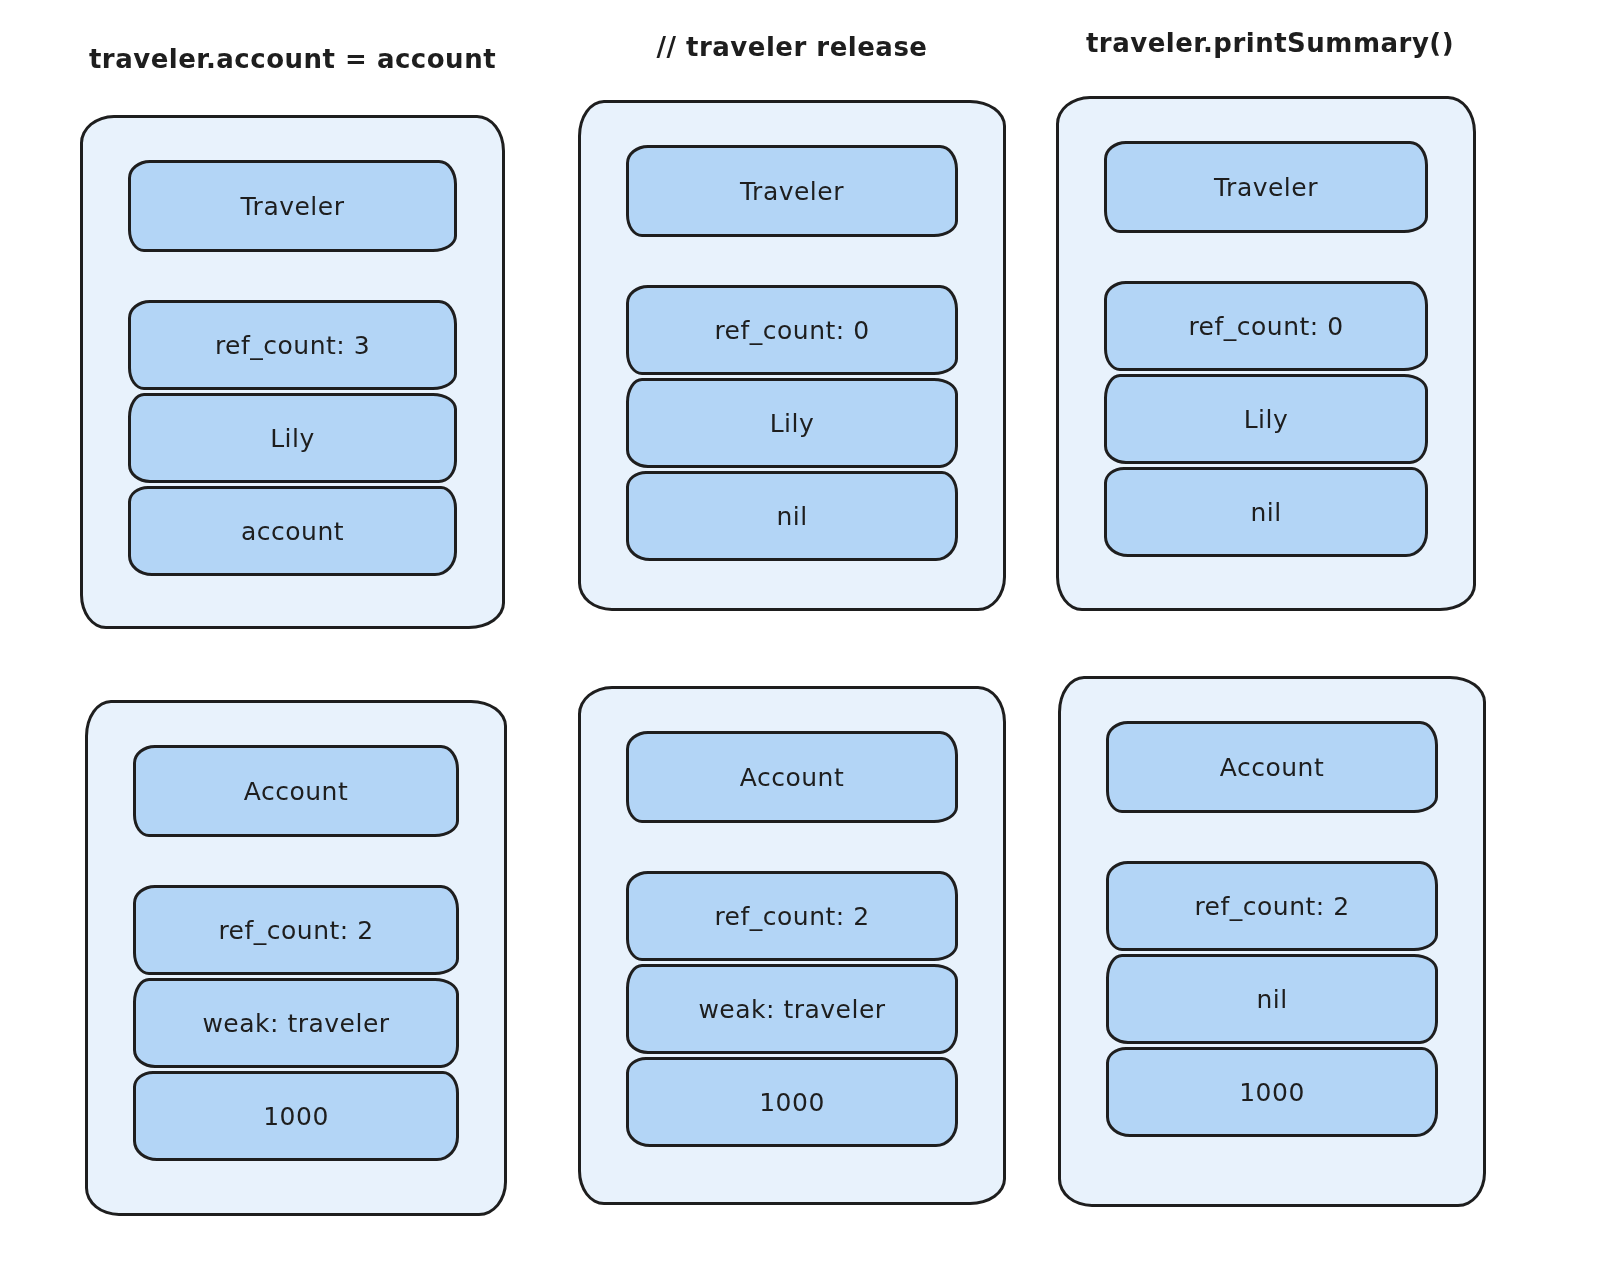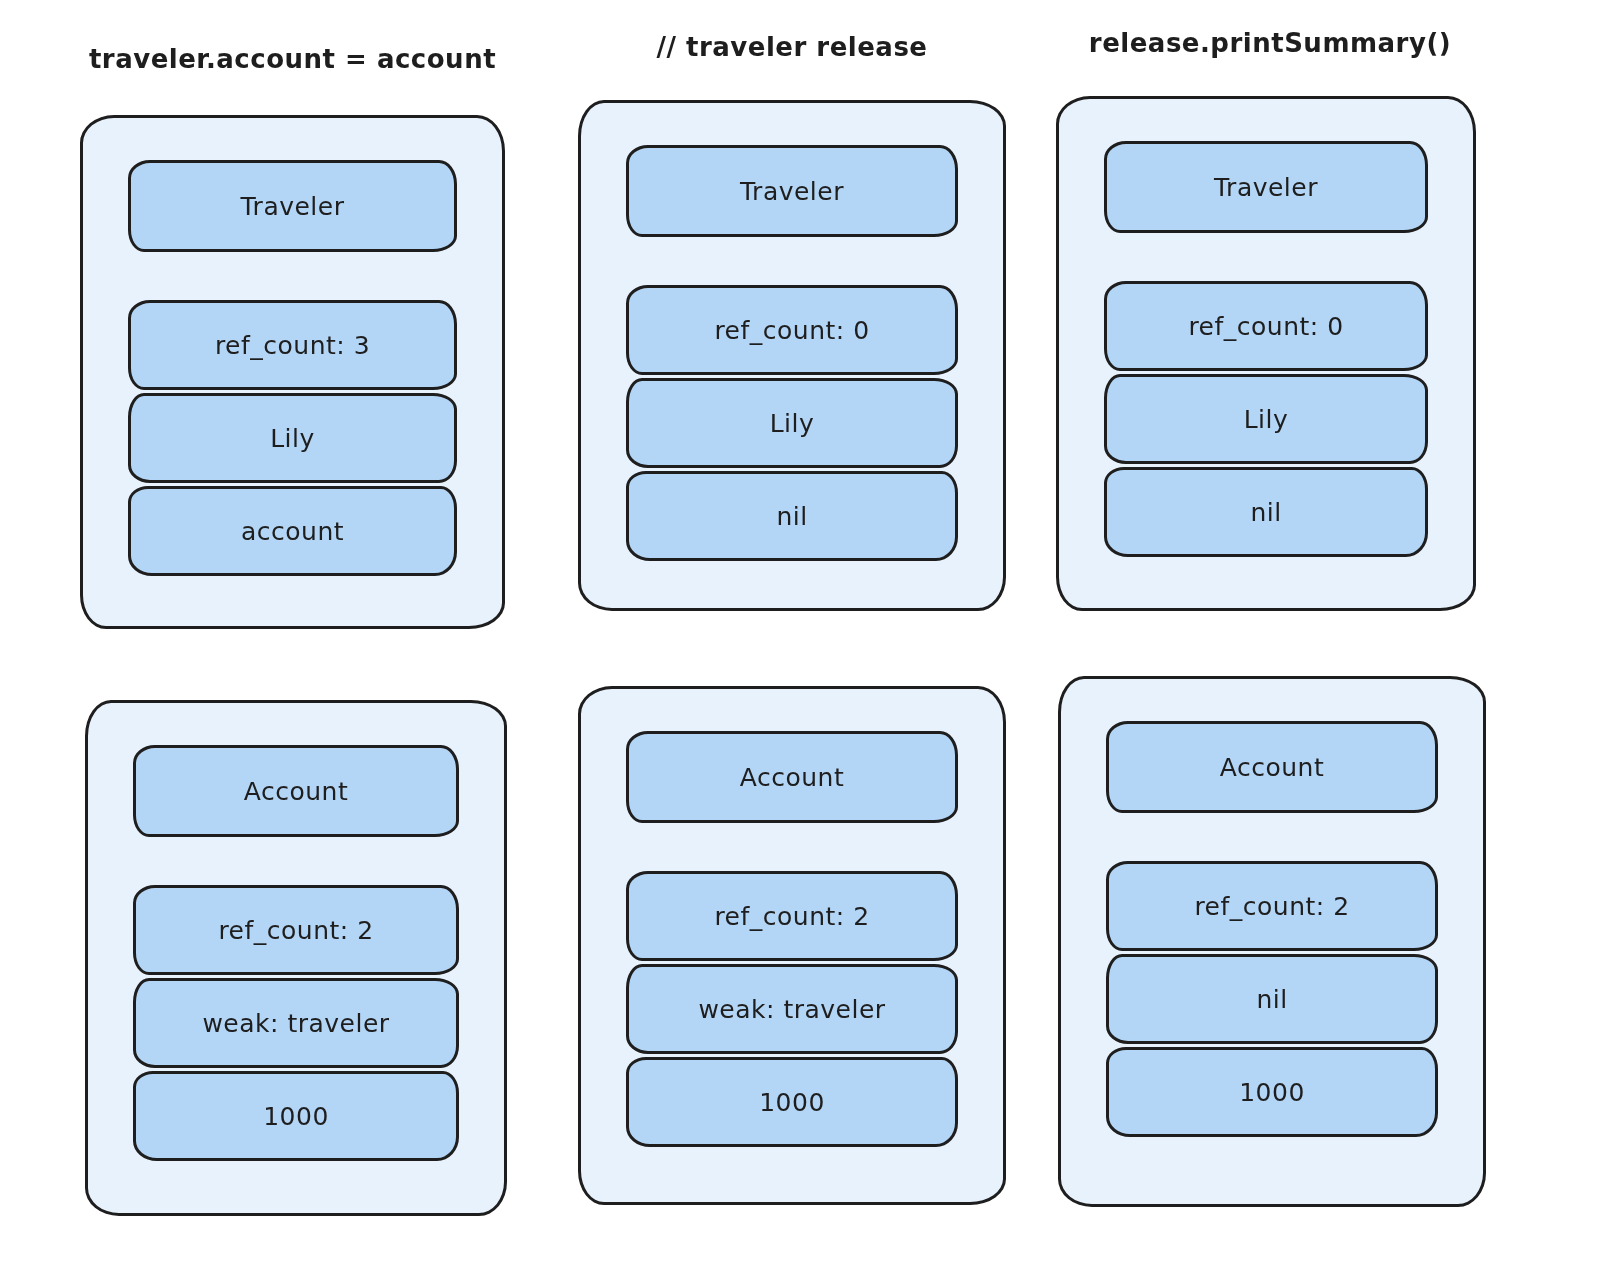--- a/index.html
+++ b/index.html
@@ -61,21 +61,21 @@
     margin-bottom:3px;
   }
 </style>
 </head>
 <body>
 
 <div class="canvas">
 
   <div class="col-header" style="left:80px;top:44px;width:425px">traveler.account = account</div>
   <div class="col-header" style="left:578px;top:32px;width:428px">// traveler release</div>
-  <div class="col-header" style="left:1056px;top:28px;width:428px">release.printSummary()</div>
+  <div class="col-header" style="left:1056px;top:28px;width:428px">traveler.printSummary()</div>
 
   <section class="card" style="left:80px;top:115px;width:425px;height:514px">
     <div class="box title">
       <span>Traveler</span>
     </div>
     <div class="box field">
       <span>ref_count: 3</span>
     </div>
     <div class="box field b2">
       <span>Lily</span>

